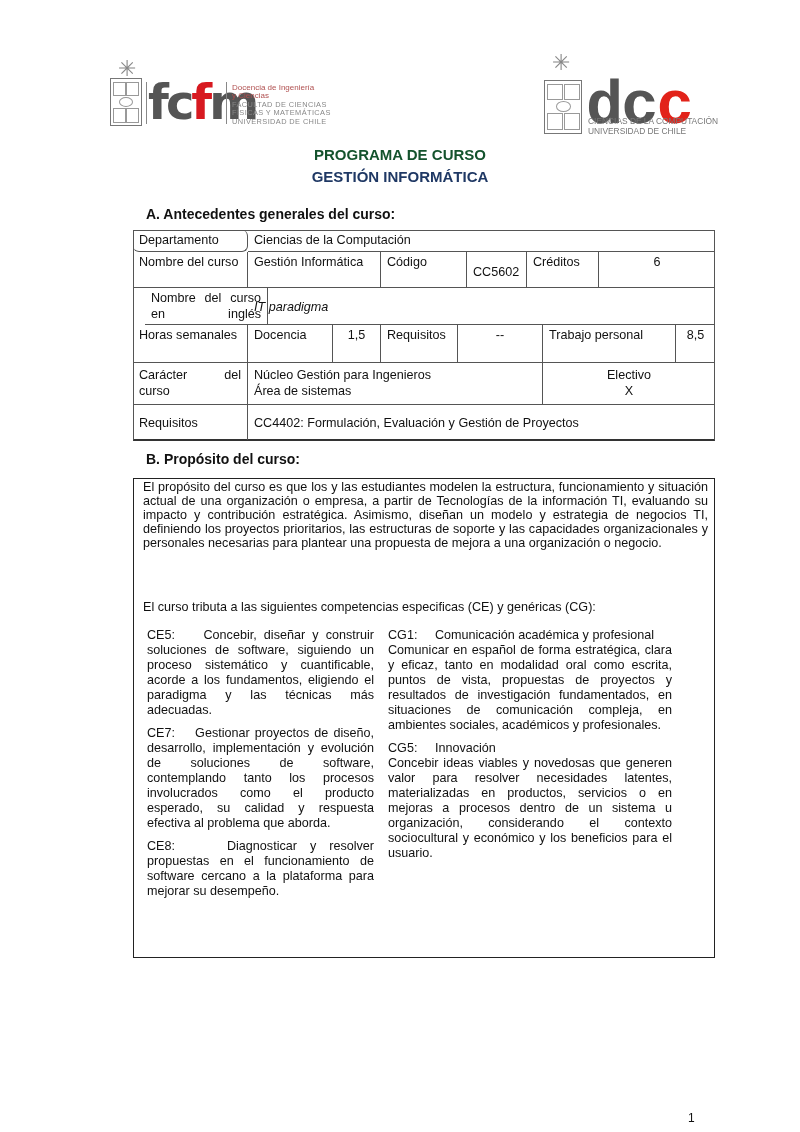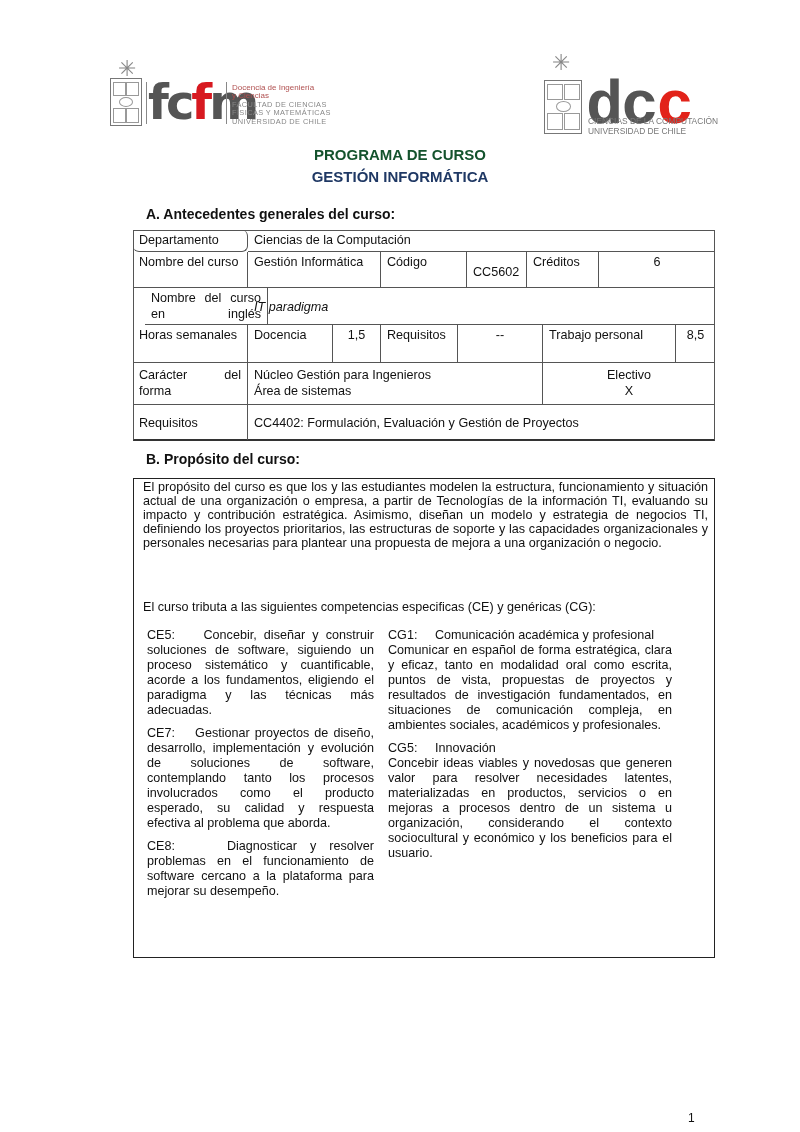--- a/index.html
+++ b/index.html
@@ -114,21 +114,21 @@
     <div class="cell it" style="left:115px;top:58px;width:467px;height:37px;padding-top:11px;border-right:none;">IT paradigma</div>
 
     <div class="cell" style="left:0;top:95px;width:115px;height:38px;">Horas semanales</div>
     <div class="cell" style="left:115px;top:95px;width:85px;height:38px;">Docencia</div>
     <div class="cell center" style="left:200px;top:95px;width:48px;height:38px;">1,5</div>
     <div class="cell" style="left:248px;top:95px;width:77px;height:38px;">Requisitos</div>
     <div class="cell center" style="left:325px;top:95px;width:85px;height:38px;">--</div>
     <div class="cell" style="left:410px;top:95px;width:133px;height:38px;">Trabajo personal</div>
     <div class="cell center" style="left:543px;top:95px;width:39px;height:38px;border-right:none;">8,5</div>
 
-    <div class="cell just" style="left:0;top:133px;width:115px;height:42px;padding-top:4px;"><span>Carácter del forma</span></div>
+    <div class="cell just" style="left:0;top:133px;width:115px;height:42px;padding-top:4px;"><span>Carácter del curso</span></div>
     <div class="cell" style="left:115px;top:133px;width:295px;height:42px;padding-top:4px;">
       <div>Núcleo Gestión para Ingenieros</div>
       <div>Área de sistemas</div>
     </div>
     <div class="cell center" style="left:410px;top:133px;width:172px;height:42px;padding-top:4px;border-right:none;">
       <div>Electivo</div>
       <div>X</div>
     </div>
 
     <div class="cell" style="left:0;top:175px;width:115px;height:35px;padding-top:10px;border-bottom:none;">Requisitos</div>
@@ -137,21 +137,21 @@
 
   <div class="sec" style="top:451px;">B. Propósito del curso:</div>
 
   <div class="pbox"></div>
   <div class="ptext" style="top:480px;">El propósito del curso es que los y las estudiantes modelen la estructura, funcionamiento y situación actual de una organización o empresa, a partir de Tecnologías de la información TI, evaluando su impacto y contribución estratégica. Asimismo, diseñan un modelo y estrategia de negocios TI, definiendo los proyectos prioritarios, las estructuras de soporte y las capacidades organizacionales y personales necesarias para plantear una propuesta de mejora a una organización o negocio.</div>
   <div class="ptext" style="top:600px;">El curso tributa a las siguientes competencias especificas (CE) y genéricas (CG):</div>
 
   <div class="comp" style="left:147px;top:628px;width:227px;">
     <p><span>CE5:</span>&nbsp;&nbsp;&nbsp; <span>Concebir, diseñar y construir soluciones de software, siguiendo un proceso sistemático y cuantificable, acorde a los fundamentos, eligiendo el paradigma y las técnicas más adecuadas.</span></p>
     <p><span>CE7:</span>&nbsp;&nbsp;&nbsp; <span>Gestionar proyectos de diseño, desarrollo, implementación y evolución de soluciones de software, contemplando tanto los procesos involucrados como el producto esperado, su calidad y respuesta efectiva al problema que aborda.</span></p>
-    <p><span>CE8:</span>&nbsp;&nbsp;&nbsp; <span>Diagnosticar y resolver problemas en el funcionamiento de software cercano a la plataforma para mejorar su desempeño.</span></p>
+    <p><span>CE8:</span>&nbsp;&nbsp;&nbsp; <span>Diagnosticar y resolver propuestas en el funcionamiento de software cercano a la plataforma para mejorar su desempeño.</span></p>
   </div>
 
   <div class="comp" style="left:388px;top:628px;width:284px;">
     <p><span style="display:block;text-align:left;"><span>CG1:</span>&nbsp;&nbsp;&nbsp;&nbsp; <span>Comunicación académica y profesional</span></span><span>Comunicar en español de forma estratégica, clara y eficaz, tanto en modalidad oral como escrita, puntos de vista, propuestas de proyectos y resultados de investigación fundamentados, en situaciones de comunicación compleja, en ambientes sociales, académicos y profesionales.</span></p>
     <p><span style="display:block;text-align:left;"><span>CG5:</span>&nbsp;&nbsp;&nbsp;&nbsp; <span>Innovación</span></span><span>Concebir ideas viables y novedosas que generen valor para resolver necesidades latentes, materializadas en productos, servicios o en mejoras a procesos dentro de un sistema u organización, considerando el contexto sociocultural y económico y los beneficios para el usuario.</span></p>
   </div>
 
   <div class="pagenum">1</div>
 </div>
 

